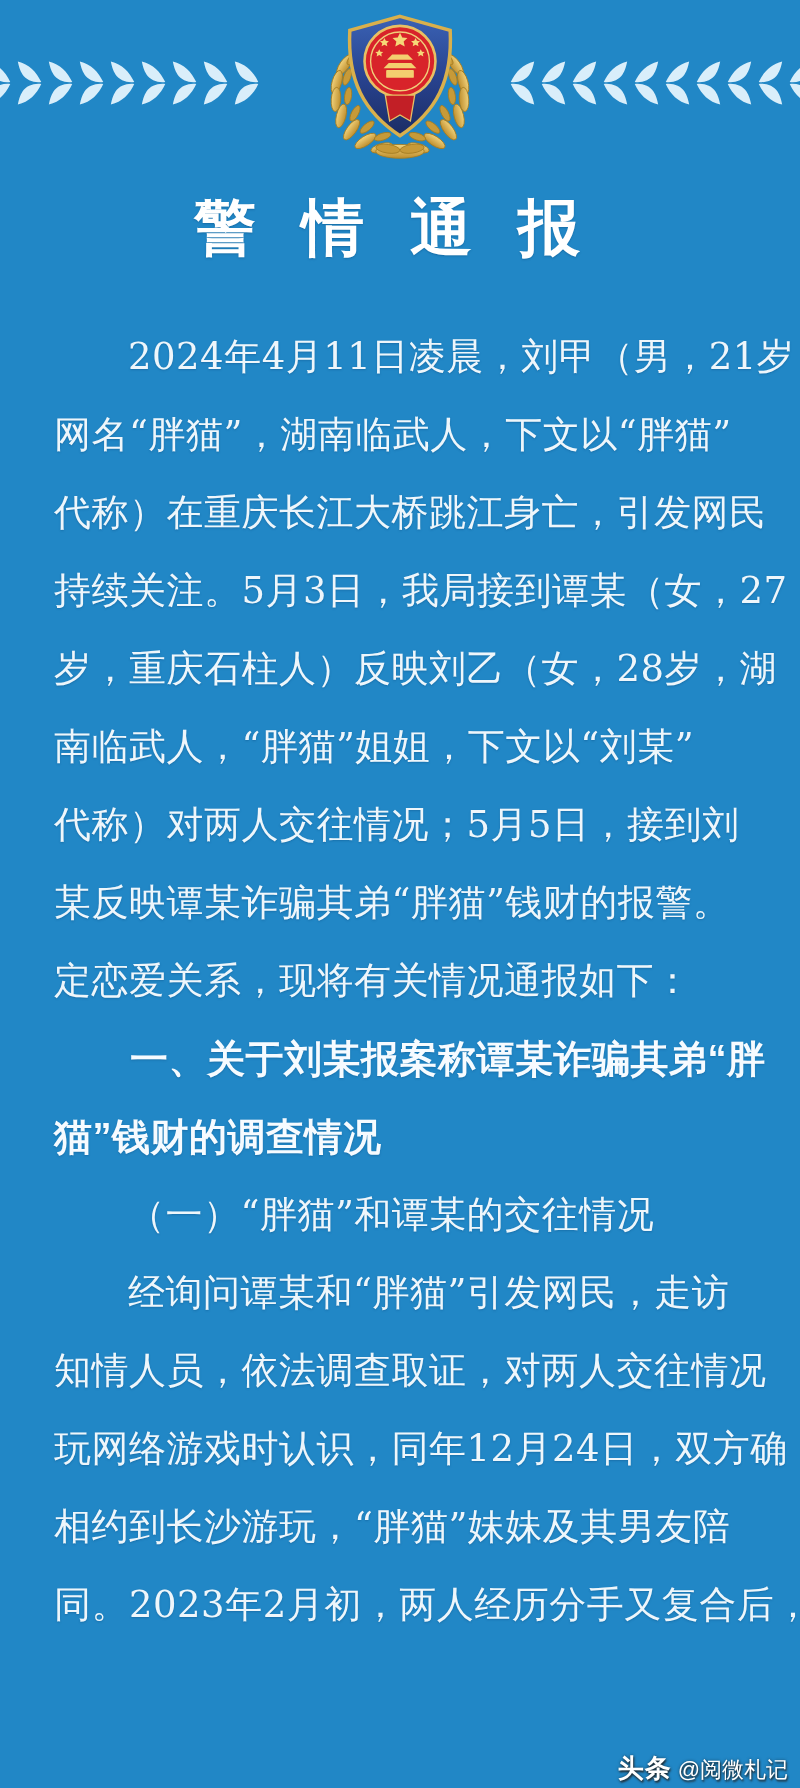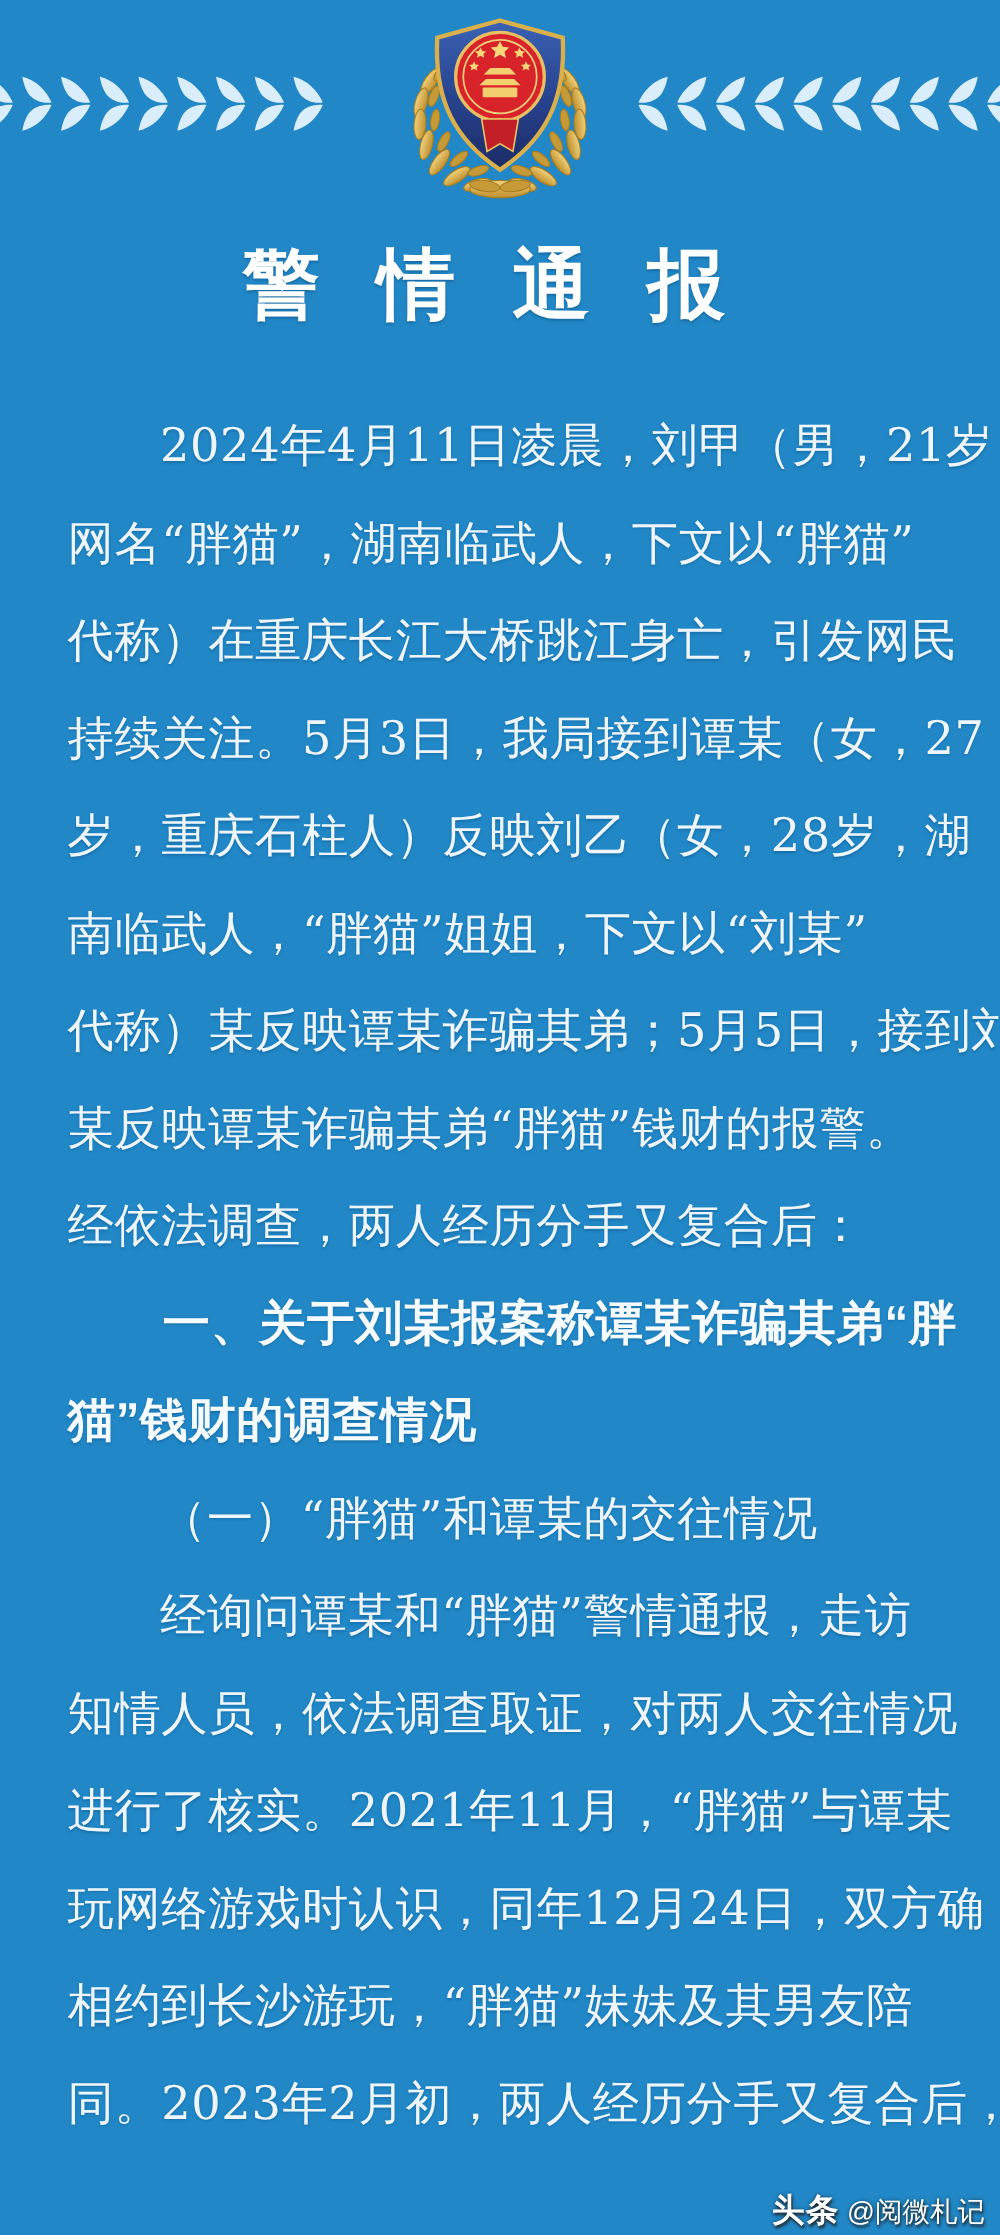--- a/index.html
+++ b/index.html
@@ -205,29 +205,28 @@
 
   <div class="title">警情通报</div>
 
   <div class="body-text">
       <div class="line indent">2024年4月11日凌晨，刘甲（男，21岁，</div>
       <div class="line">网名“胖猫”，湖南临武人，下文以“胖猫”</div>
       <div class="line">代称）在重庆长江大桥跳江身亡，引发网民</div>
       <div class="line">持续关注。5月3日，我局接到谭某（女，27</div>
       <div class="line">岁，重庆石柱人）反映刘乙（女，28岁，湖</div>
       <div class="line">南临武人，“胖猫”姐姐，下文以“刘某”</div>
-      <div class="line">代称）某反映谭某诈骗其弟；5月5日，接到刘</div>
+      <div class="line">代称）对两人交往情况；5月5日，接到刘</div>
       <div class="line">某反映谭某诈骗其弟“胖猫”钱财的报警。</div>
-      <div class="line">经依法调查，两人经历分手又复合后：</div>
+      <div class="line">定恋爱关系，现将有关情况通报如下：</div>
       <div class="line bold indent">一、关于刘某报案称谭某诈骗其弟“胖</div>
       <div class="line bold">猫”钱财的调查情况</div>
       <div class="line indent">（一）“胖猫”和谭某的交往情况</div>
-      <div class="line indent">经询问谭某和“胖猫”警情通报，走访</div>
+      <div class="line indent">经询问谭某和“胖猫”引发网民，走访</div>
       <div class="line">知情人员，依法调查取证，对两人交往情况</div>
-      <div class="line">进行了核实。2021年11月，“胖猫”与谭某</div>
       <div class="line">玩网络游戏时认识，同年12月24日，双方确</div>
       <div class="line">相约到长沙游玩，“胖猫”妹妹及其男友陪</div>
       <div class="line">同。2023年2月初，两人经历分手又复合后，</div>
     </div>
 
   <div class="watermark">
     <span class="wm-bold">头条</span><span class="wm-rest">@阅微札记</span>
   </div>
 
 </div>

